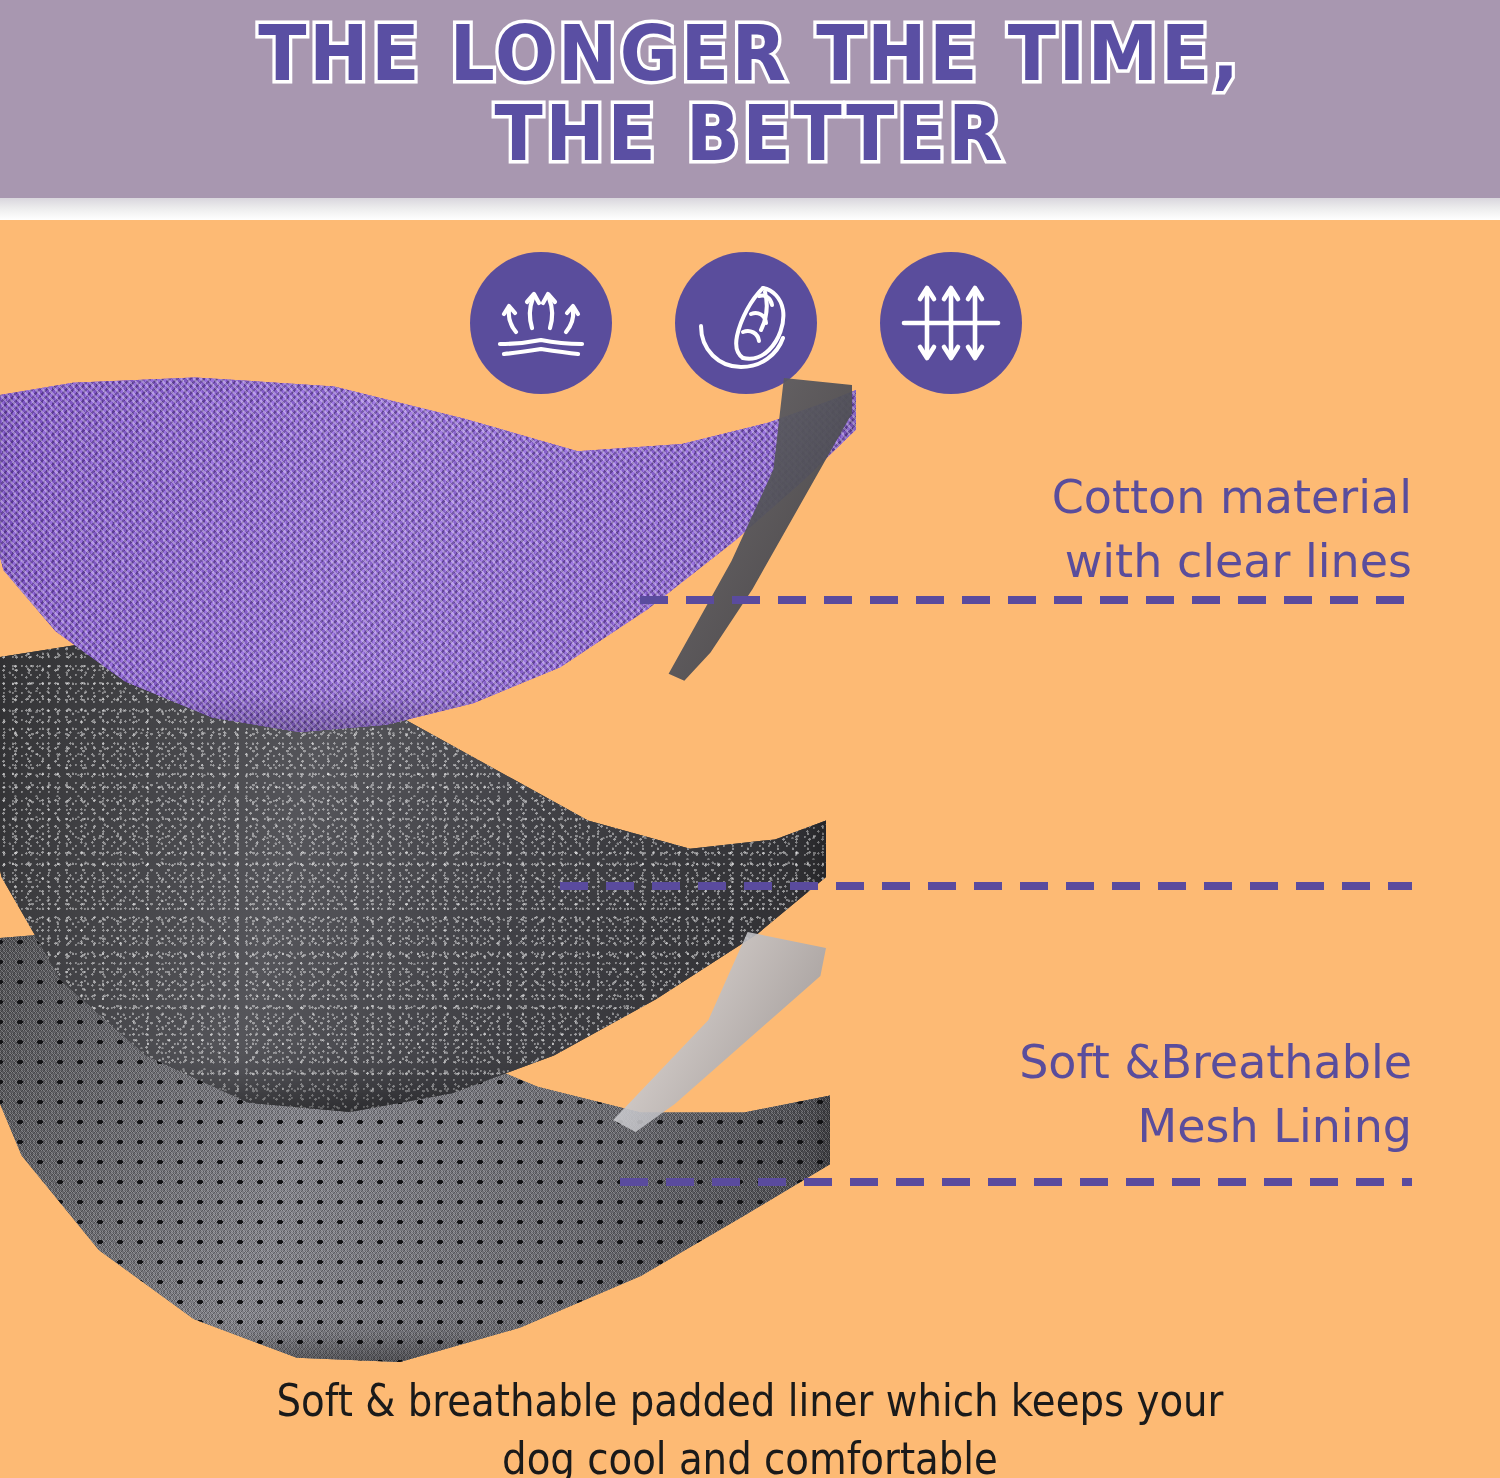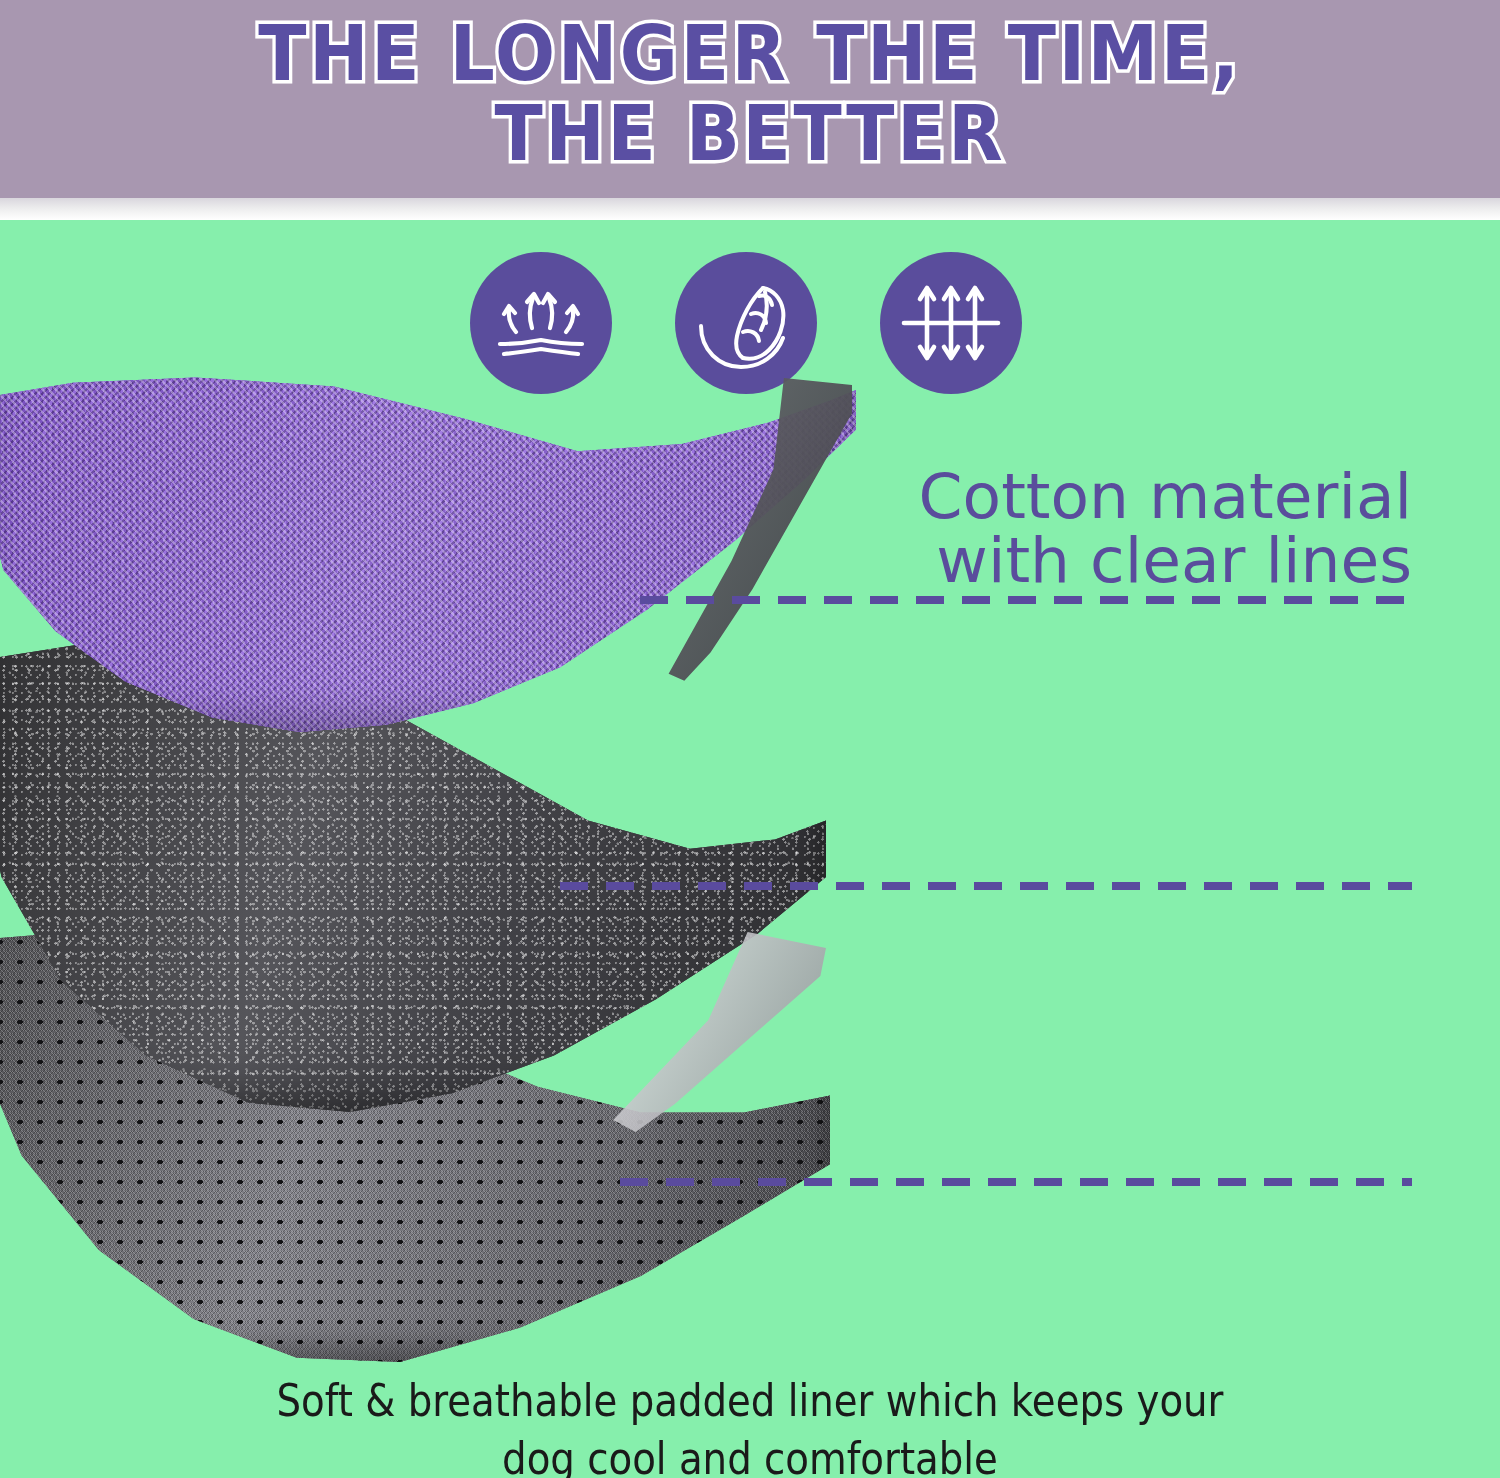--- a/index.html
+++ b/index.html
@@ -9,21 +9,21 @@
   }
   body {
     font-family: "Liberation Sans", sans-serif;
   }
 
   #page {
     position: relative;
     width: 1500px;
     height: 1478px;
     overflow: hidden;
-    background: #86efac;
+    background: #fdba74;
   }
 
   
   .header-band {
     position: absolute;
     left: 0; top: 0;
     width: 1500px;
     height: 198px;
     background: #a897b0;
   }
@@ -162,21 +162,21 @@
                        15% 74%, 6% 52%, 1% 28%);
     box-shadow: inset 0 -14px 30px rgba(0,0,0,0.38);
   }
 
   
   .callout {
     position: absolute;
     text-align: right;
     color: #5a4d9c;
     font-family: "DejaVu Sans", sans-serif;
-    font-size: 63px;
+    font-size: 46px;
     line-height: 64px;
     font-weight: normal;
     white-space: pre-line;
   }
   .callout-1 { left: 740px; top: 465px; width: 672px; }
   .callout-2 { left: 740px; top: 750px; width: 672px; }
   .callout-3 { left: 740px; top: 1030px; width: 672px; }
 
   .dash-line {
     position: absolute;
@@ -274,18 +274,20 @@
     <div class="layer layer-cotton"></div>
     <div class="layer layer-cotton-edge"></div>
   </div>
 
   <div class="callout callout-1">Cotton material
 with clear lines</div>
   <div class="dash-line dash-1"></div>
 
   <div class="dash-line dash-2"></div>
 
+  <div class="callout callout-3">Soft &amp;Breathable
+Mesh Lining</div>
   <div class="dash-line dash-3"></div>
 
   <div class="caption">Soft &amp; breathable padded liner which keeps your
 dog cool and comfortable</div>
 
 </div>
 
 </body></html>

